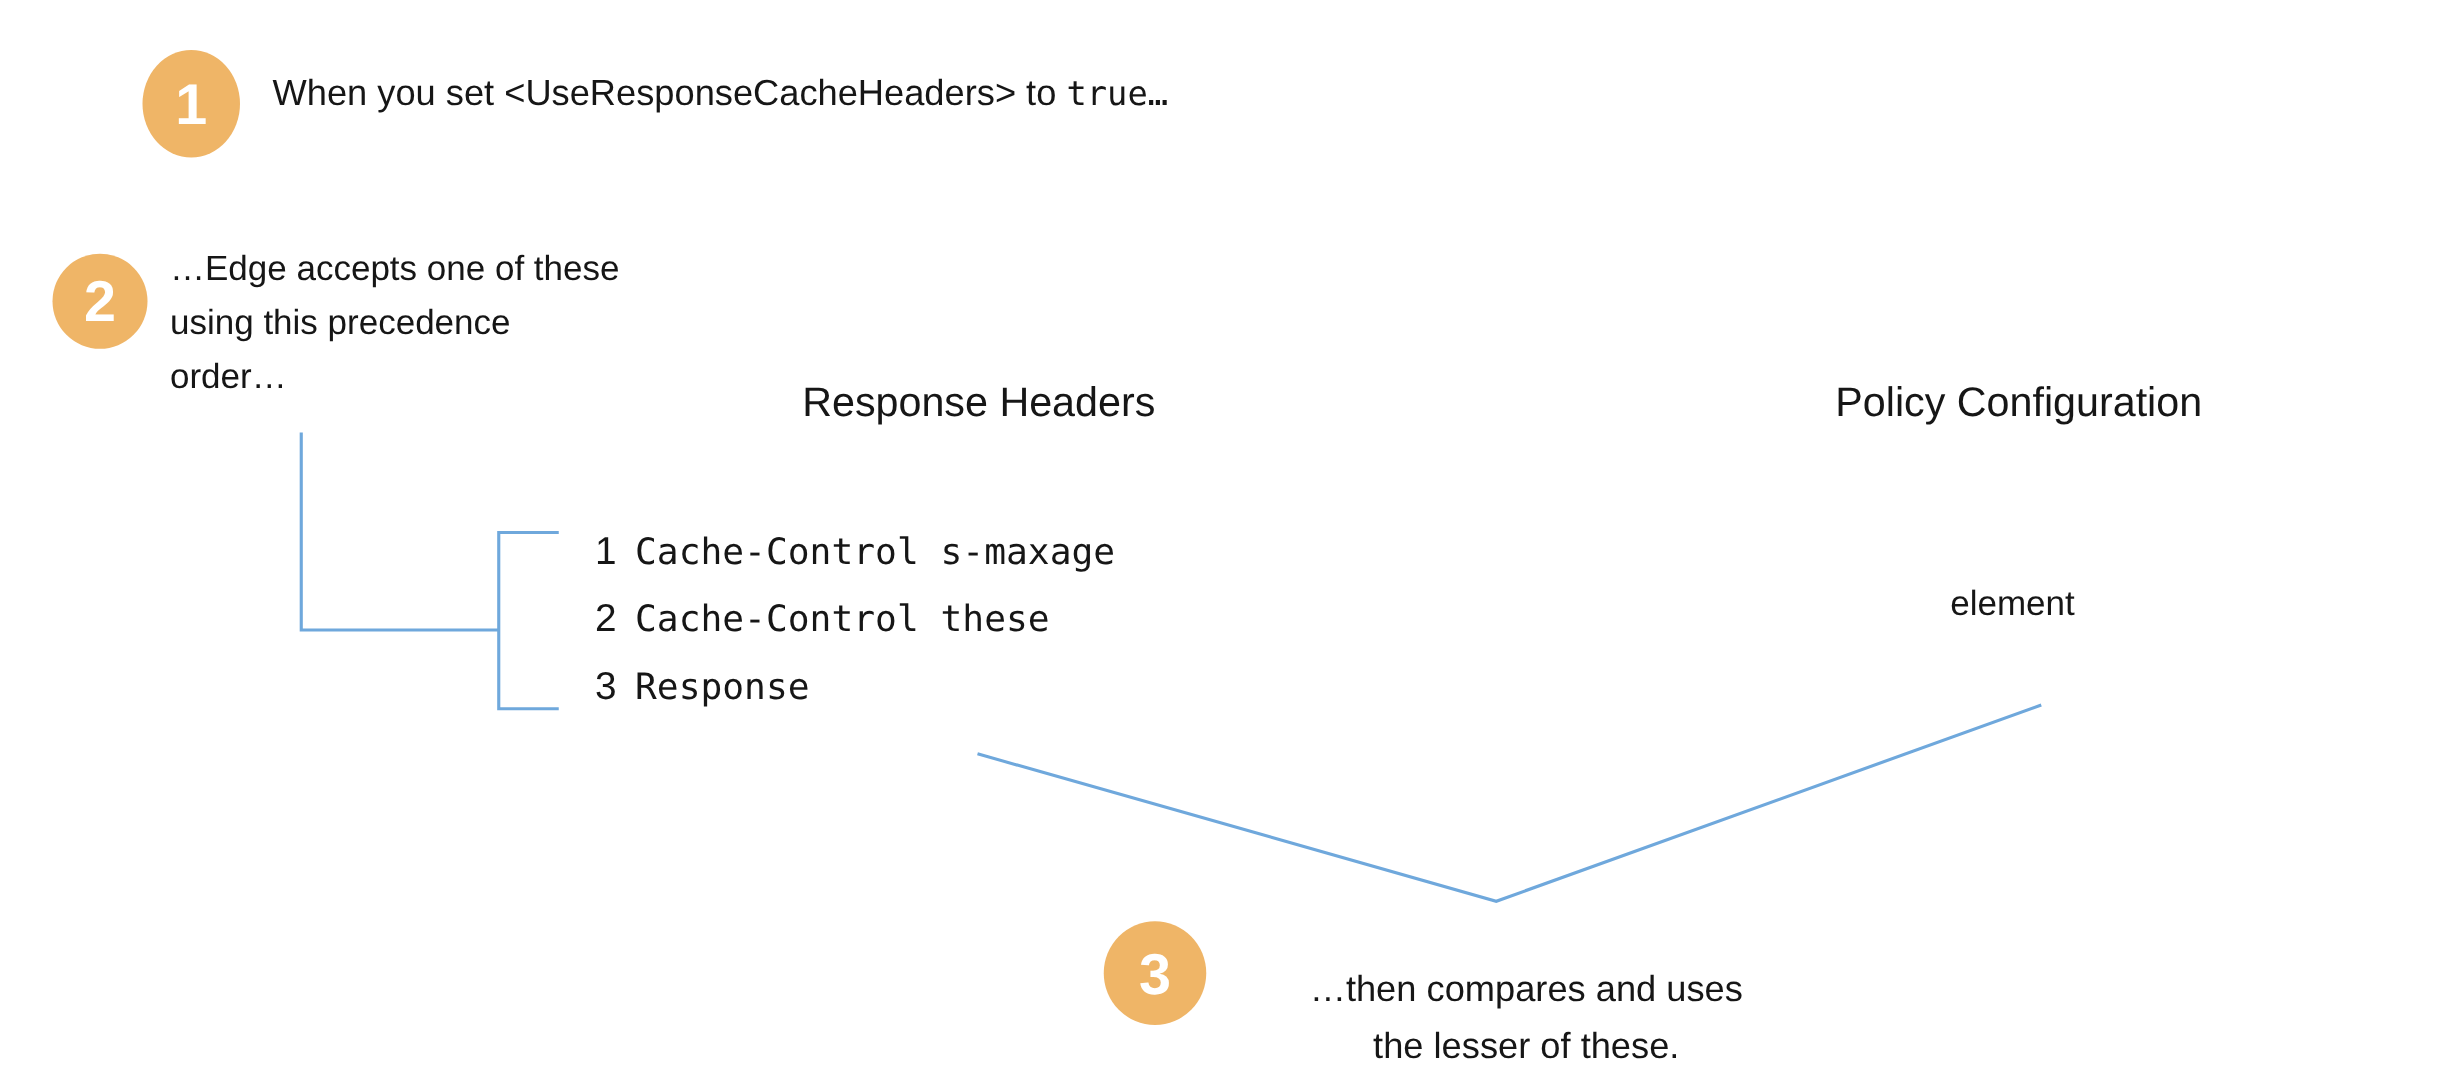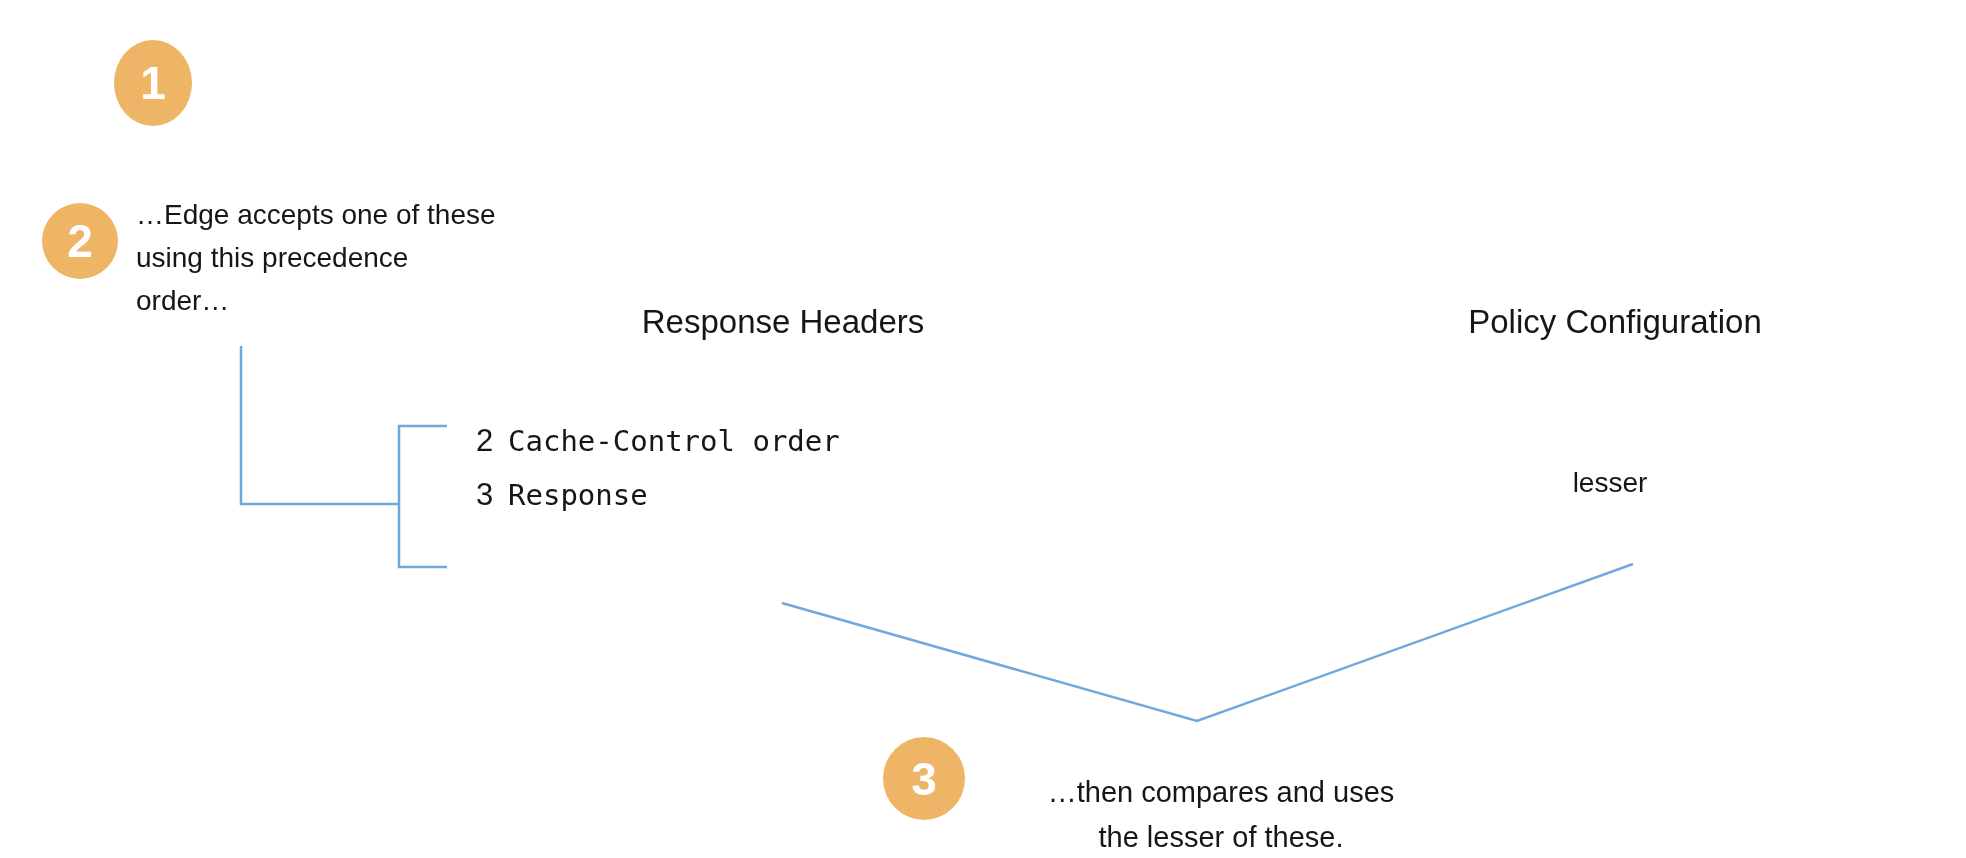--- a/index.html
+++ b/index.html
@@ -129,37 +129,39 @@
 
   <svg class="lines-overlay" viewBox="0 0 1966 858" xmlns="http://www.w3.org/2000/svg">
     <polyline points="241,346 241,504 399,504" fill="none" stroke-width="2.5" stroke="#6fa8dc"></polyline>
     <polyline points="447,426 399,426 399,567 447,567" fill="none" stroke-width="2.5" stroke="#6fa8dc"></polyline>
     <polyline points="782,603 1197,721 1633,564" fill="none" stroke-width="2.5" stroke="#6fa8dc"></polyline>
   </svg>
 
   <div class="badge badge-1">
     <span>1</span>
   </div>
+  <div class="step1-text"><span>When you set &lt;UseResponseCacheHeaders&gt; to </span><span class="code">true…</span></div>
 
   <div class="badge badge-2">
     <span>2</span>
   </div>
   <div class="step2-text">…Edge accepts one of these
 using this precedence
 order…</div>
 
   <div class="col-title response">Response Headers</div>
   <div class="col-title policy">Policy Configuration</div>
 
   <ul class="precedence-list">
-    <li><span class="rank">2</span><span class="hdr-name">Cache-Control order</span></li>
+    <li><span class="rank">1</span><span class="hdr-name">Cache-Control s-maxage</span></li>
+    <li><span class="rank">2</span><span class="hdr-name">Cache-Control these</span></li>
     <li><span class="rank">3</span><span class="hdr-name">Response</span></li>
   </ul>
 
-  <div class="element-label">lesser</div>
+  <div class="element-label">element</div>
 
   <div class="badge badge-3">
     <span>3</span>
   </div>
   <div class="step3-text">…then compares and uses
 the lesser of these.</div>
 
 </div>
 
 </body></html>

